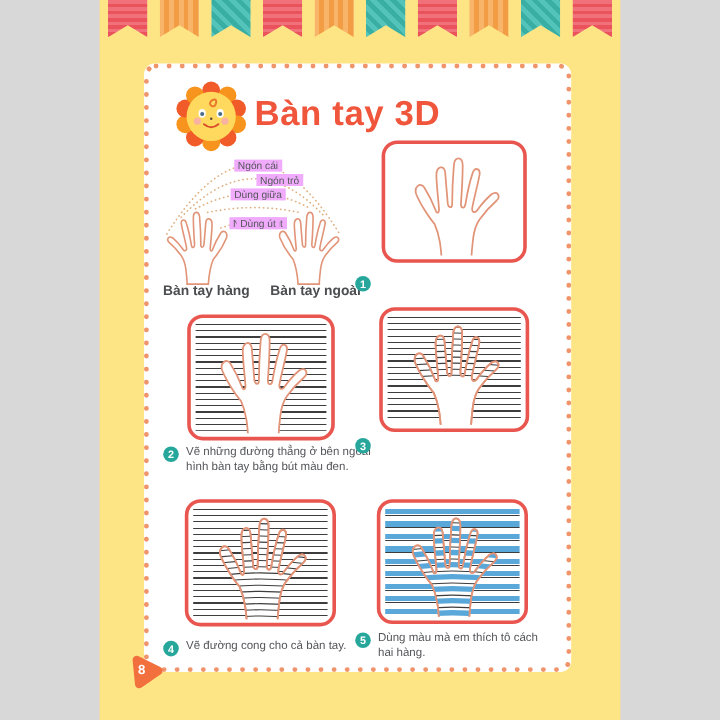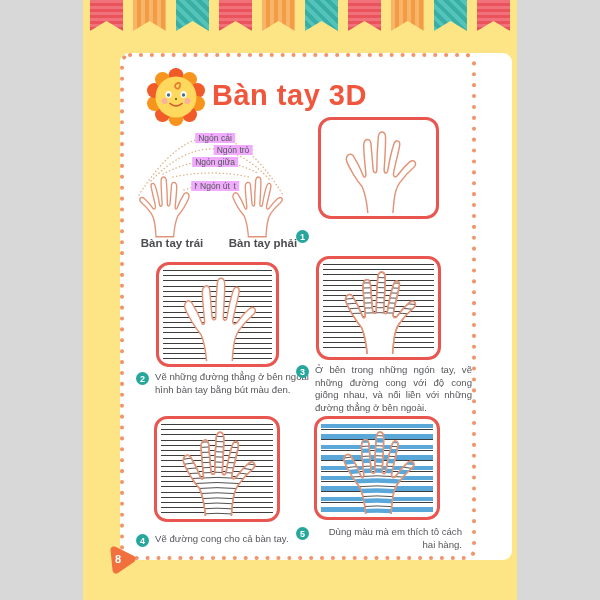--- a/index.html
+++ b/index.html
@@ -18,21 +18,21 @@
   .flag{
     width:33px;height:31px;
     clip-path:polygon(0 0,100% 0,100% 100%,50% 68%,0 100%);
   }
   .flag.red{background:repeating-linear-gradient(180deg,#f1717a 0 3px,#ea525c 3px 6px);}
   .flag.orange{background:repeating-linear-gradient(90deg,#f8b468 0 4px,#f29c44 4px 8px);}
   .flag.teal{background:repeating-linear-gradient(45deg,#54c3b9 0 4px,#38aea4 4px 8px);}
   
   .panel{
     position:absolute;left:37px;top:53px;width:356px;height:507px;
-    background:#ffffff;border-radius:9px;padding-left:36px;
+    background:#ffffff;border-radius:9px;
   }
   .panel-dots{position:absolute;left:0;top:0;width:356px;height:507px;pointer-events:none;}
   
   .sun{position:absolute;left:26px;top:14px;width:60px;height:60px;}
   .title{
     position:absolute;left:92px;top:26px;margin:0;
     font-size:29px;font-weight:bold;color:#f0563c;letter-spacing:.5px;
   }
   
   .diagram-svg{position:absolute;left:2px;top:60px;width:186px;height:148px;}
@@ -139,25 +139,25 @@
         <path d="M51,64 Q90,56 127,64"></path>
         <path d="M62,77 Q90,67 116,77"></path>
       </g>
       <g fill="none" stroke="#e29478" stroke-width="2.6">
         <use href="#handP" transform="translate(75,51) scale(-0.52,0.52)"></use>
         <use href="#handP" transform="translate(103,51) scale(0.52,0.52)"></use>
       </g>
     </svg>
     <span class="flabel" style="left:95px;top:80px">Ngón cái</span>
     <span class="flabel" style="left:113px;top:92px">Ngón trỏ</span>
-    <span class="flabel" style="left:95px;top:104px">Ngón giữa</span>
+    <span class="flabel" style="left:95px;top:104px">Dùng giữa</span>
     <span class="flabel" style="left:95px;top:128px">Ngón áp út</span>
-    <span class="flabel" style="left:95px;top:128px">Ngón út</span>
-    <span class="hand-label" style="left:52px;top:184px">Bàn tay trái</span>
-    <span class="hand-label" style="left:143px;top:184px">Bàn tay phải</span>
+    <span class="flabel" style="left:95px;top:128px">Dùng út</span>
+    <span class="hand-label" style="left:52px;top:184px">Bàn tay hàng</span>
+    <span class="hand-label" style="left:143px;top:184px">Bàn tay ngoài</span>
 
     <div class="artbox" style="left:198px;top:64px;width:115px;height:96px">
       <svg class="boxart" width="110" height="92" viewBox="0 10 120 126" preserveAspectRatio="xMidYMax meet">
         <use href="#handP" fill="#ffffff" stroke="#e29478" stroke-width="2"></use>
       </svg>
     </div>
     <div class="caption" style="left:176px;top:176px;width:174px">
       <div class="stepnum">1</div>
     </div>
 
@@ -187,21 +187,20 @@
             <path d="M-6,63.59999999999999 Q60,55.59999999999999 126,63.59999999999999" fill="none" stroke="#3d3d3d" stroke-width="1.2"></path>
             <path d="M-6,70.39999999999999 Q60,62.39999999999999 126,70.39999999999999" fill="none" stroke="#3d3d3d" stroke-width="1.2"></path>
             <path d="M-6,77.19999999999999 Q60,69.19999999999999 126,77.19999999999999" fill="none" stroke="#3d3d3d" stroke-width="1.2"></path>
             <path d="M-6,83.99999999999999 Q60,75.99999999999999 126,83.99999999999999" fill="none" stroke="#3d3d3d" stroke-width="1.2"></path>
           </g>
         <use href="#handP" fill="none" stroke="#e29478" stroke-width="2"></use>
       </svg>
     </div>
     <div class="caption" style="left:176px;top:311px;width:176px">
       <div class="stepnum">3</div>
-      <div class="captext">Ở bên trong những ngón tay, vẽ những đường cong với độ cong giống nhau, và nối liền với những đường thẳng ở bên ngoài.</div>
     </div>
 
     <div class="artbox" style="left:34px;top:363px;width:120px;height:100px">
       <div class="lines"></div>
       <svg class="boxart" width="114" height="95" viewBox="0 10 120 126" preserveAspectRatio="xMidYMax meet">
         <use href="#handP" fill="#ffffff" stroke="#e29478" stroke-width="2"></use>
         <g clip-path="url(#handC)">
             <path d="M-6,16 Q60,4 126,16" fill="none" stroke="#3d3d3d" stroke-width="1.2"></path>
             <path d="M-6,22.8 Q60,10.8 126,22.8" fill="none" stroke="#3d3d3d" stroke-width="1.2"></path>
             <path d="M-6,29.6 Q60,17.6 126,29.6" fill="none" stroke="#3d3d3d" stroke-width="1.2"></path>
@@ -254,21 +253,21 @@
             <path d="M-6,123.79999999999998 Q60,111.79999999999998 126,123.79999999999998" fill="none" stroke="#5aa8da" stroke-width="6"></path>
             <path d="M-6,131.1 Q60,119.1 126,131.1" fill="none" stroke="#3d3d3d" stroke-width="1.2"></path>
             <path d="M-6,137.39999999999998 Q60,125.39999999999998 126,137.39999999999998" fill="none" stroke="#5aa8da" stroke-width="6"></path>
             <path d="M-6,144.7 Q60,132.7 126,144.7" fill="none" stroke="#3d3d3d" stroke-width="1.2"></path>
           </g>
         <use href="#handP" fill="none" stroke="#e29478" stroke-width="2"></use>
       </svg>
     </div>
     <div class="caption" style="left:176px;top:473px;width:166px">
       <div class="stepnum">5</div>
-      <div class="captext" style="text-align:right">Dùng màu mà em thích tô cách hai hàng.</div>
+      <div class="captext" style="text-align:left">Dùng màu mà em thích tô cách hai hàng.</div>
     </div>
 
     <div class="badge">
       <svg width="32" height="30" viewBox="0 0 32 30">
         <path d="M8,5 L26,14 L10,25 Z" fill="#f2703e" stroke="#f2703e" stroke-width="7" stroke-linejoin="round"></path>
       </svg>
       <span class="badge-num">8</span>
     </div>
   </div>
 </div>

